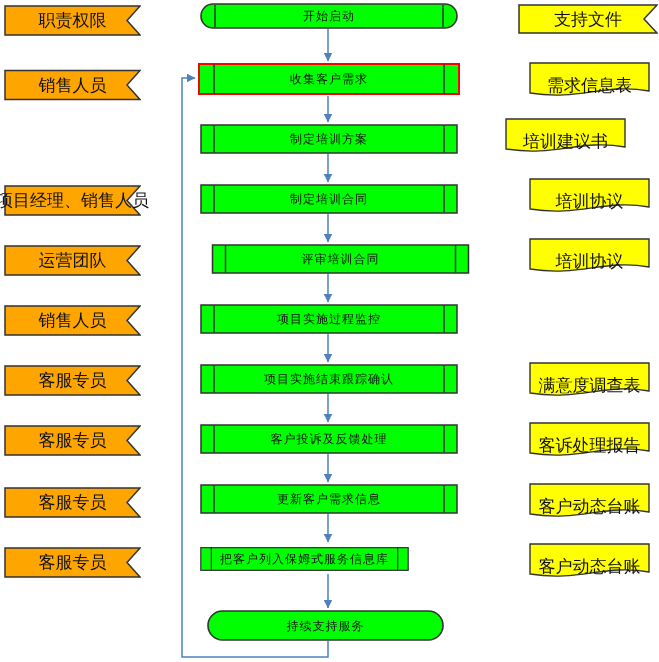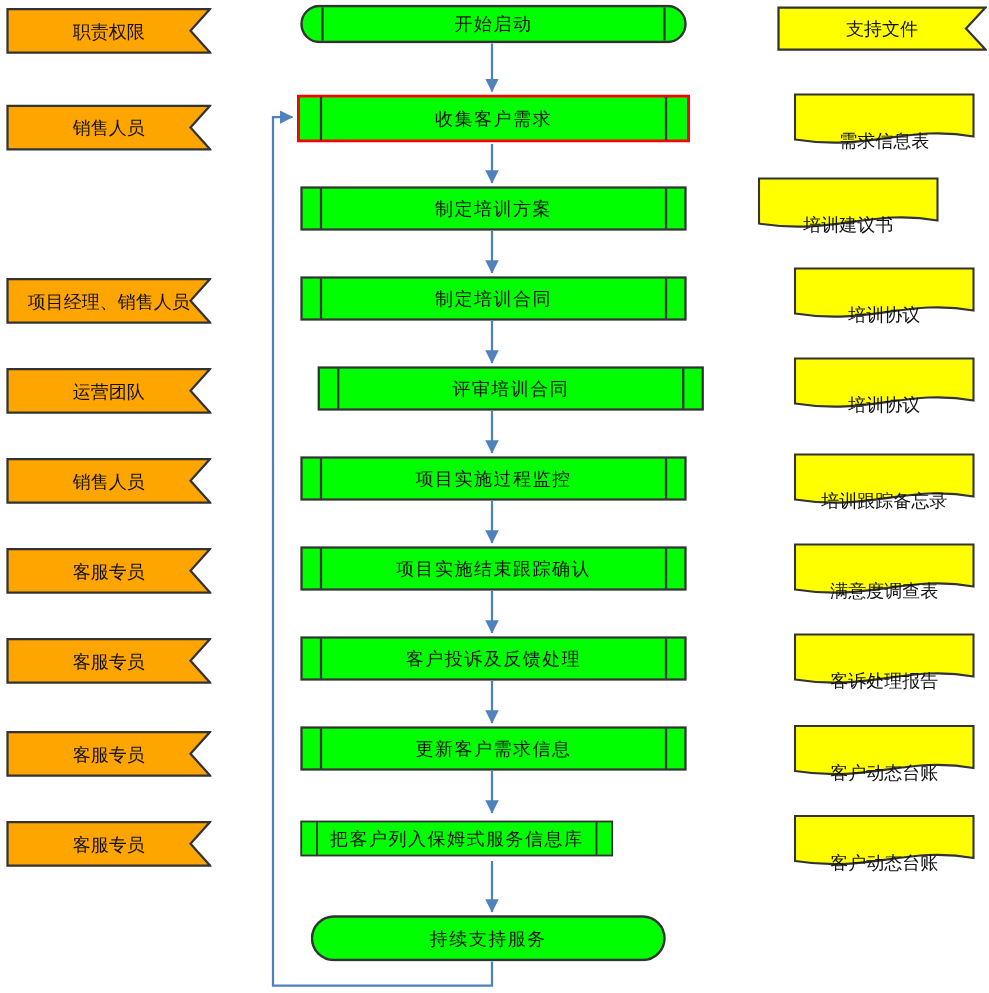--- a/index.html
+++ b/index.html
@@ -11,23 +11,23 @@
     --shape-border:#333333;
   }
   html,body{margin:0;padding:0;background:#ffffff;}
   .canvas{
     position:relative;width:659px;height:662px;background:#ffffff;
     font-family:"DejaVu Sans","Liberation Sans",sans-serif;overflow:hidden;
   }
   .node{position:absolute;display:flex;align-items:center;justify-content:center;}
   .node > svg{position:absolute;left:0;top:0;width:100%;height:100%;}
   .lbl{position:relative;z-index:2;color:#111111;white-space:nowrap;line-height:1;}
-  .lbl.sm{font-size:12px;}
+  .lbl.sm{font-size:17px;}
   .lbl.md{font-size:12px;letter-spacing:1px;}
-  .doc{align-items:flex-end;}
+  .doc{align-items:center;}
   .doc .lbl{margin-top:9px;}
 
   .role polygon{fill:var(--role-fill);stroke:var(--shape-border);stroke-width:1.5;}
   .docbanner polygon{fill:var(--doc-fill);stroke:var(--shape-border);stroke-width:1.5;}
   .proc rect{fill:var(--process-fill);stroke:var(--shape-border);stroke-width:1.5;}
   .proc line{stroke:var(--shape-border);stroke-width:1.5;}
   .proc.selected rect{stroke:var(--highlight-red);stroke-width:2;}
   .term rect{fill:var(--process-fill);stroke:var(--shape-border);stroke-width:1.6;}
   .term line{stroke:var(--shape-border);stroke-width:1.5;}
   .docshape path{fill:var(--doc-fill);stroke:var(--shape-border);stroke-width:1.4;}
@@ -235,26 +235,20 @@
         <path d="M1,1 H120 V29 C75,21 51,39 1,31 Z"></path>
       </svg>
     <span class="lbl sm">培训协议</span>
   </div>
   <div class="node docshape doc" style="left:529px;top:238px;width:121px;height:38px">
     <svg viewBox="0 0 121 38">
         <path d="M1,1 H120 V29 C75,21 51,39 1,31 Z"></path>
       </svg>
     <span class="lbl sm">培训协议</span>
   </div>
-  <div class="node docshape doc" style="left:529px;top:302px;width:121px;height:38px">
-    <svg viewBox="0 0 121 38">
-        <path d="M1,1 H120 V29 C75,21 51,39 1,31 Z"></path>
-      </svg>
-    <span class="lbl sm">培训跟踪备忘录</span>
-  </div>
   <div class="node docshape doc" style="left:529px;top:362px;width:121px;height:38px">
     <svg viewBox="0 0 121 38">
         <path d="M1,1 H120 V29 C75,21 51,39 1,31 Z"></path>
       </svg>
     <span class="lbl sm">满意度调查表</span>
   </div>
   <div class="node docshape doc" style="left:529px;top:422px;width:121px;height:38px">
     <svg viewBox="0 0 121 38">
         <path d="M1,1 H120 V29 C75,21 51,39 1,31 Z"></path>
       </svg>

